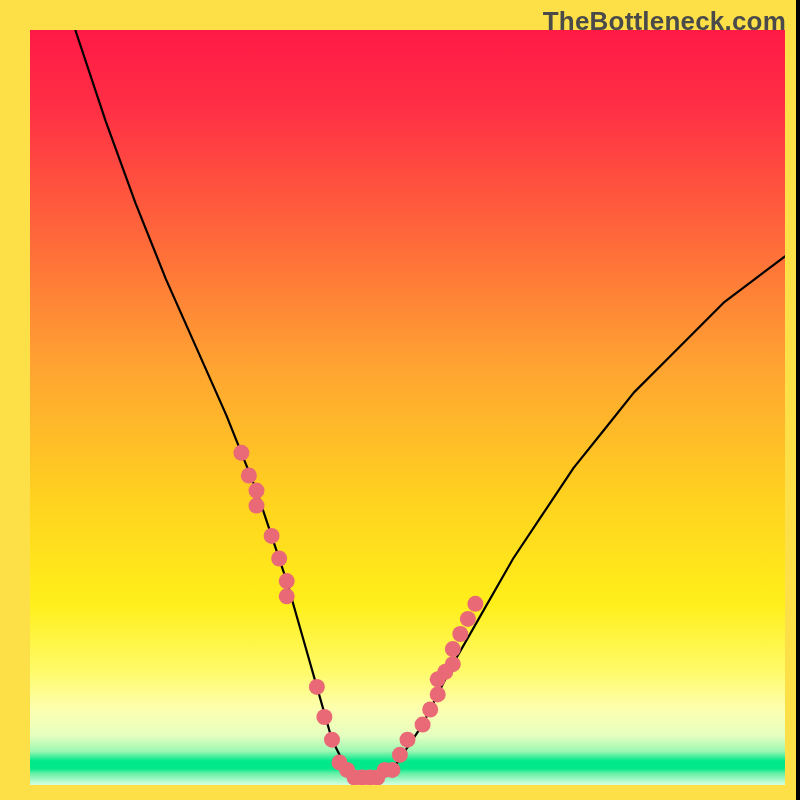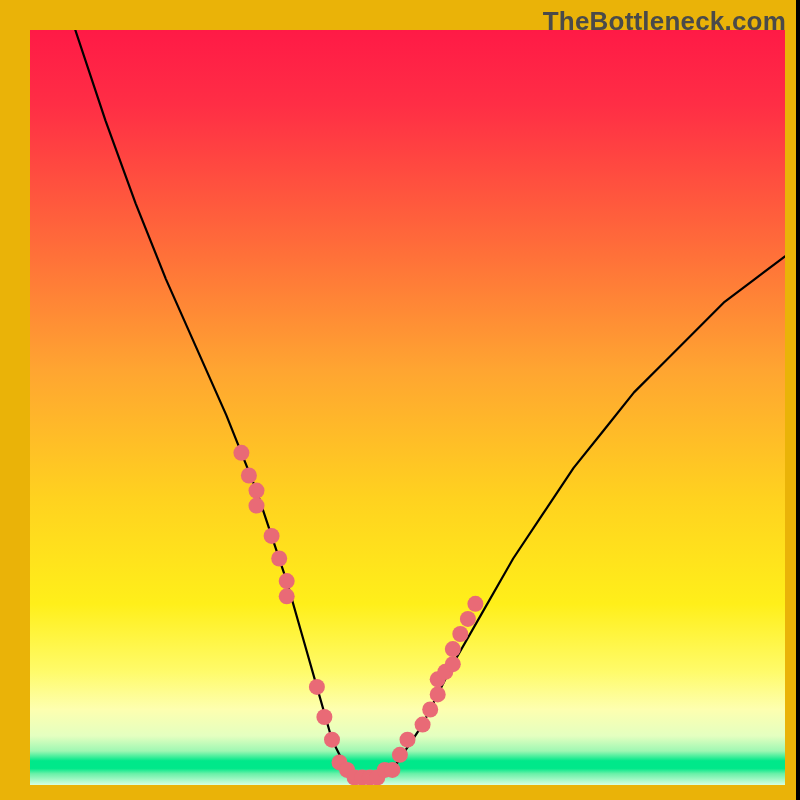--- a/index.html
+++ b/index.html
@@ -9,21 +9,21 @@
     height: 800px;
     overflow: hidden;
     background: #000;
     font-family: Arial, Helvetica, sans-serif;
   }
   .frame {
     position: absolute;
     left: 0; top: 0;
     width: 796px;
     height: 800px;
-    background: #eab308;
+    background: #fde047;
   }
   .plot-area {
     position: absolute;
     left: 30px;
     top: 30px;
     width: 755px;
     height: 755px;
     overflow: hidden;
   }
   .watermark {

